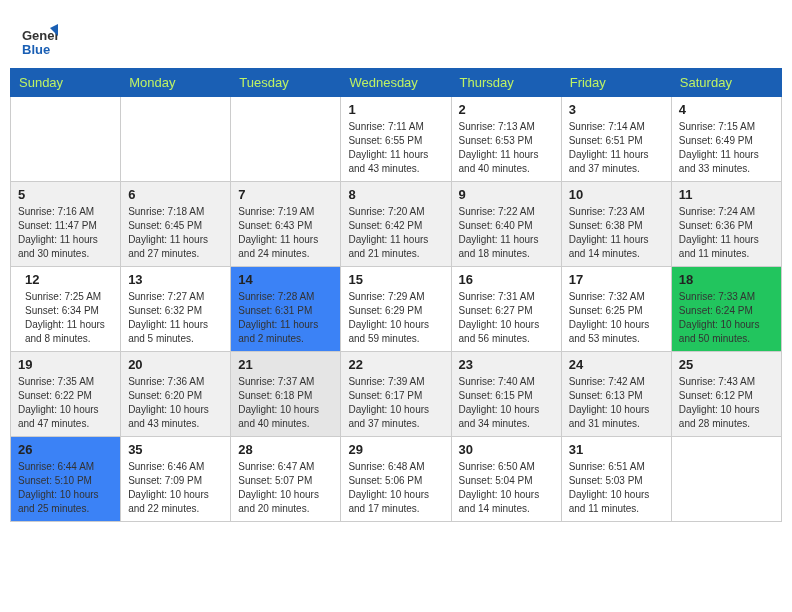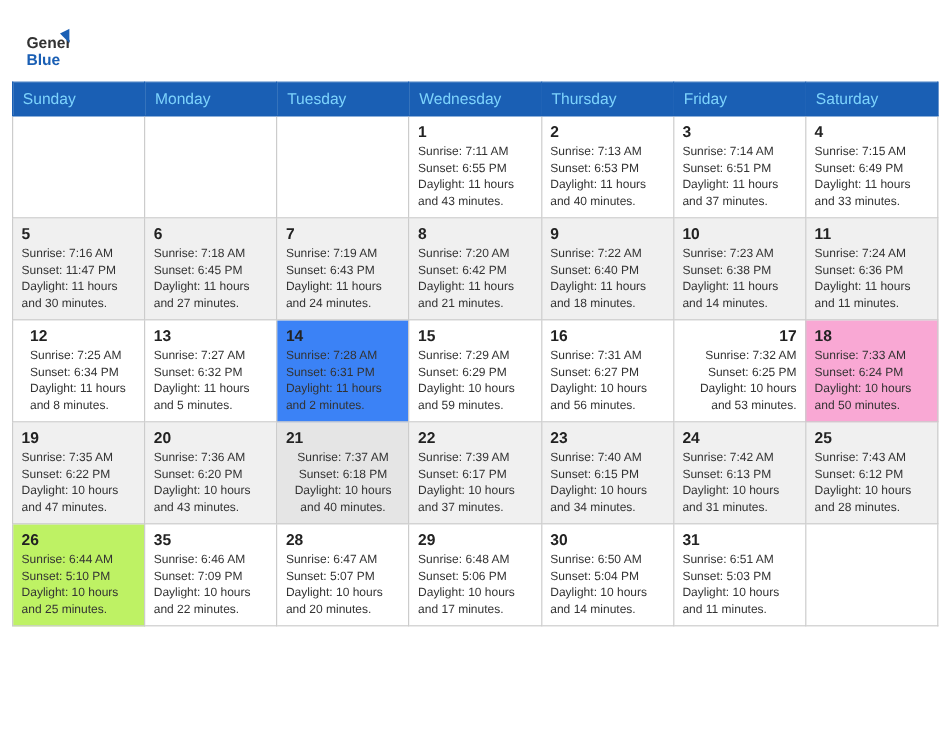--- a/index.html
+++ b/index.html
@@ -34,21 +34,21 @@
       font-size: 16px;
       color: #444;
     }
     .calendar {
       width: 100%;
       border-collapse: collapse;
       border: 1px solid #ccc;
     }
     .calendar th {
       background: #1a5fb4;
-      color: #7dd3fc;
+      color: #bef264;
       text-align: left;
       padding: 6px 8px;
       font-size: 13px;
       font-weight: normal;
       border: 1px solid #1a5fb4;
     }
     .calendar td {
       vertical-align: top;
       padding: 5px 7px;
       border: 1px solid #ccc;
@@ -206,27 +206,27 @@
           <div class="day-info" style="white-space: pre-line;">Sunrise: 7:29 AM
 Sunset: 6:29 PM
 Daylight: 10 hours and 59 minutes.</div>
         </td>
         <td style="background: rgb(255, 255, 255);">
           <div class="day-number">16</div>
           <div class="day-info" style="white-space: pre-line;">Sunrise: 7:31 AM
 Sunset: 6:27 PM
 Daylight: 10 hours and 56 minutes.</div>
         </td>
-        <td style="background: rgb(255, 255, 255); text-align: right;">
+        <td style="background: rgb(255, 255, 255);">
           <div class="day-number">17</div>
           <div class="day-info" style="white-space: pre-line;">Sunrise: 7:32 AM
 Sunset: 6:25 PM
 Daylight: 10 hours and 53 minutes.</div>
         </td>
-        <td style="background: #f9a8d4;">
+        <td style="background: #22c55e;">
           <div class="day-number">18</div>
           <div class="day-info" style="white-space: pre-line;">Sunrise: 7:33 AM
 Sunset: 6:24 PM
 Daylight: 10 hours and 50 minutes.</div>
         </td>
       </tr>
       <tr>
         <td style="background: rgb(240, 240, 240);">
           <div class="day-number">19</div>
           <div class="day-info" style="white-space: pre-line;">Sunrise: 7:35 AM
@@ -234,21 +234,21 @@
 Daylight: 10 hours and 47 minutes.</div>
         </td>
         <td style="background: rgb(240, 240, 240);">
           <div class="day-number">20</div>
           <div class="day-info" style="white-space: pre-line;">Sunrise: 7:36 AM
 Sunset: 6:20 PM
 Daylight: 10 hours and 43 minutes.</div>
         </td>
         <td style="background: #e5e5e5; margin-top: 34px;">
           <div class="day-number">21</div>
-          <div class="day-info" style="white-space: pre-line; text-align: center;">Sunrise: 7:37 AM
+          <div class="day-info" style="white-space: pre-line;">Sunrise: 7:37 AM
 Sunset: 6:18 PM
 Daylight: 10 hours and 40 minutes.</div>
         </td>
         <td style="background: rgb(240, 240, 240);">
           <div class="day-number">22</div>
           <div class="day-info" style="white-space: pre-line;">Sunrise: 7:39 AM
 Sunset: 6:17 PM
 Daylight: 10 hours and 37 minutes.</div>
         </td>
         <td style="background: rgb(240, 240, 240);">
@@ -264,21 +264,21 @@
 Daylight: 10 hours and 31 minutes.</div>
         </td>
         <td style="background: rgb(240, 240, 240);">
           <div class="day-number">25</div>
           <div class="day-info" style="white-space: pre-line;">Sunrise: 7:43 AM
 Sunset: 6:12 PM
 Daylight: 10 hours and 28 minutes.</div>
         </td>
       </tr>
       <tr>
-        <td style="background: #bef264;">
+        <td style="background: #3b82f6;">
           <div class="day-number">26</div>
           <div class="day-info" style="white-space: pre-line;">Sunrise: 6:44 AM
 Sunset: 5:10 PM
 Daylight: 10 hours and 25 minutes.</div>
         </td>
         <td style="background: rgb(255, 255, 255);">
           <div class="day-number">35</div>
           <div class="day-info" style="white-space: pre-line;">Sunrise: 6:46 AM
 Sunset: 7:09 PM
 Daylight: 10 hours and 22 minutes.</div>

